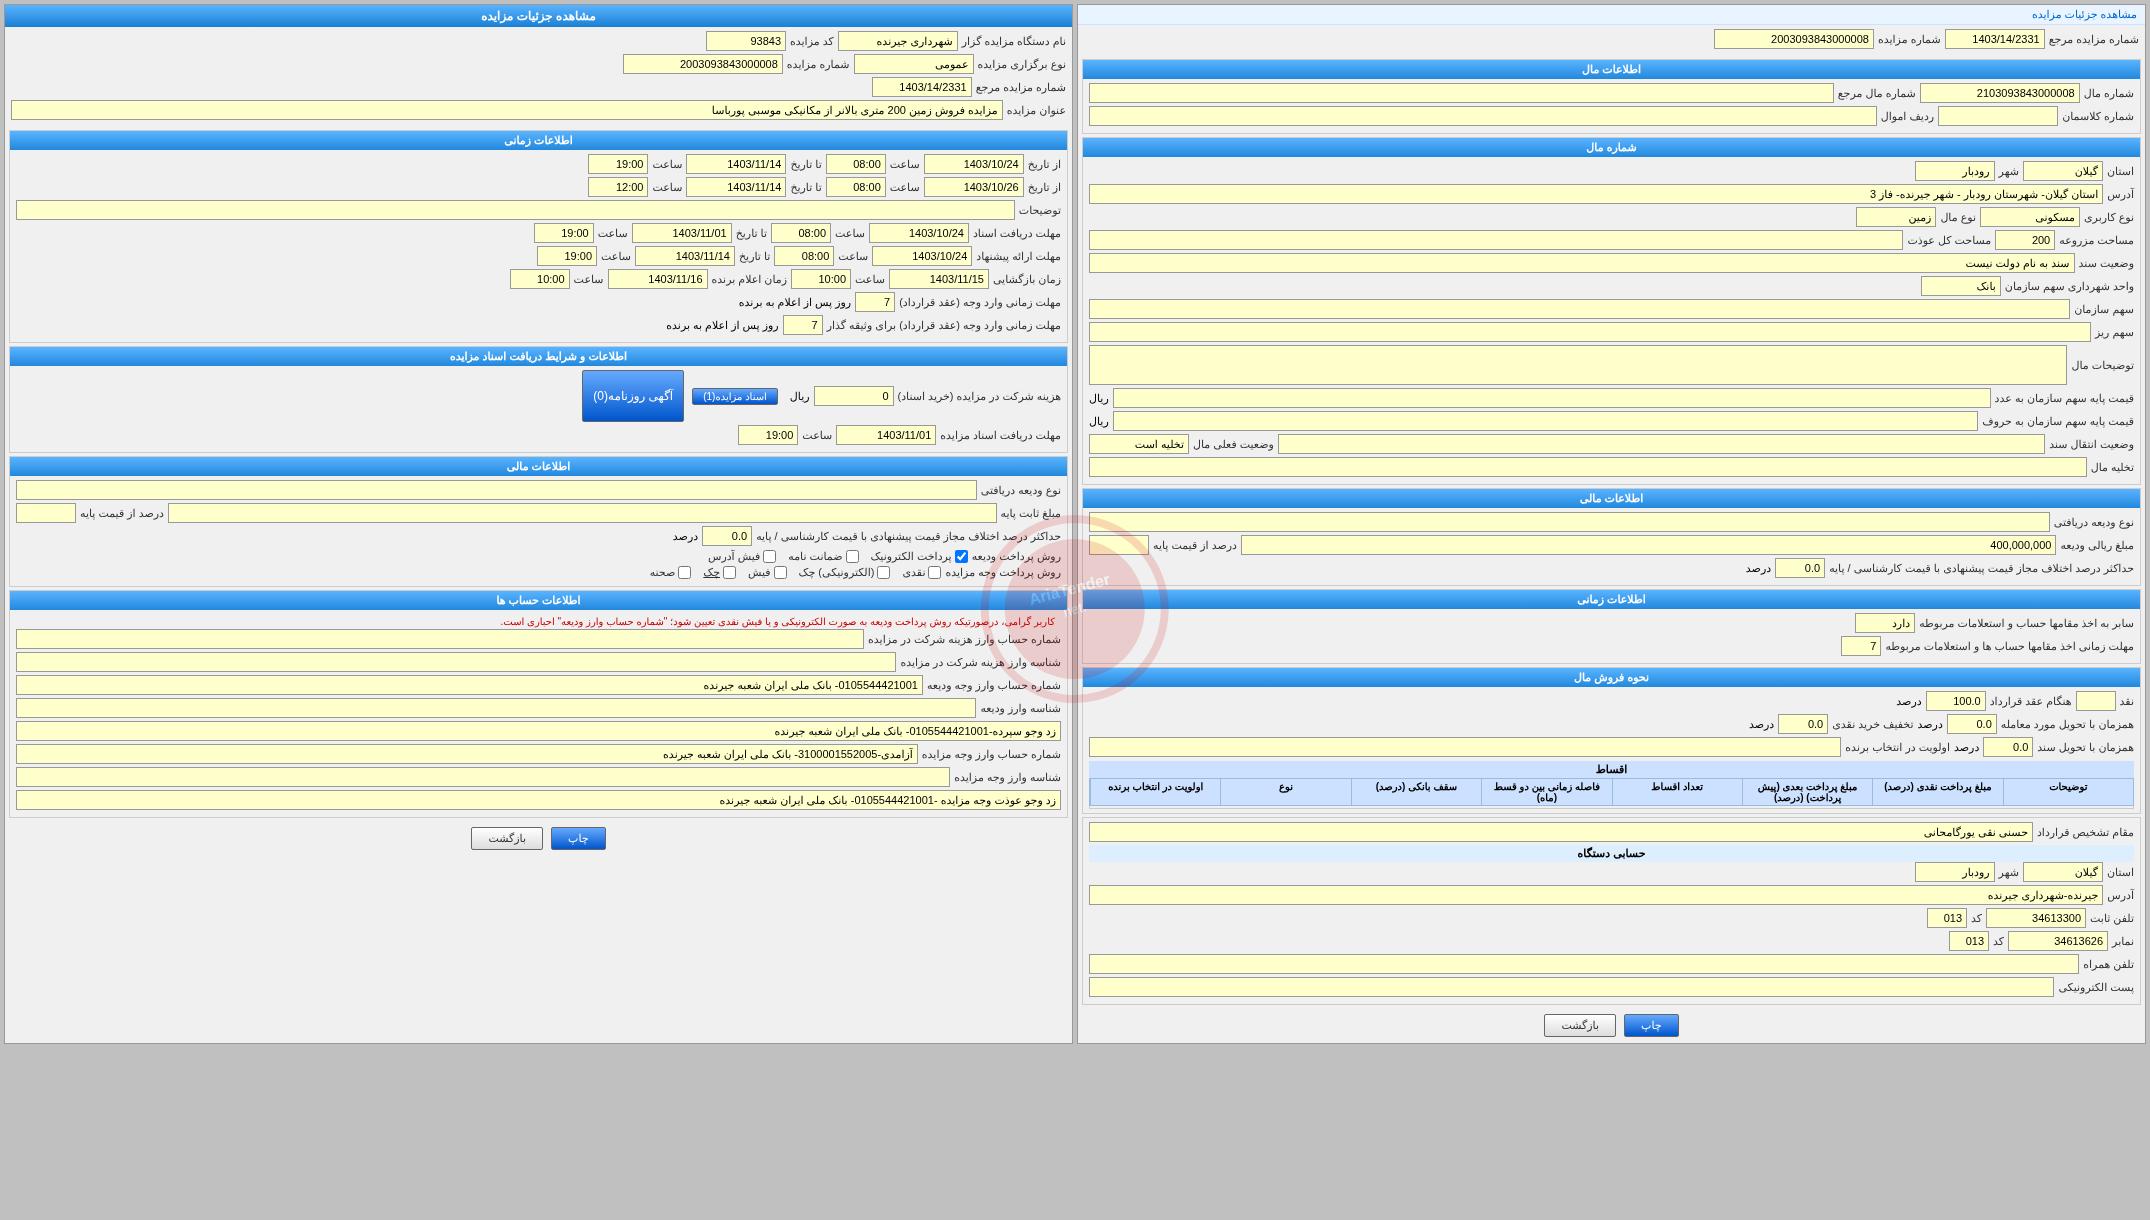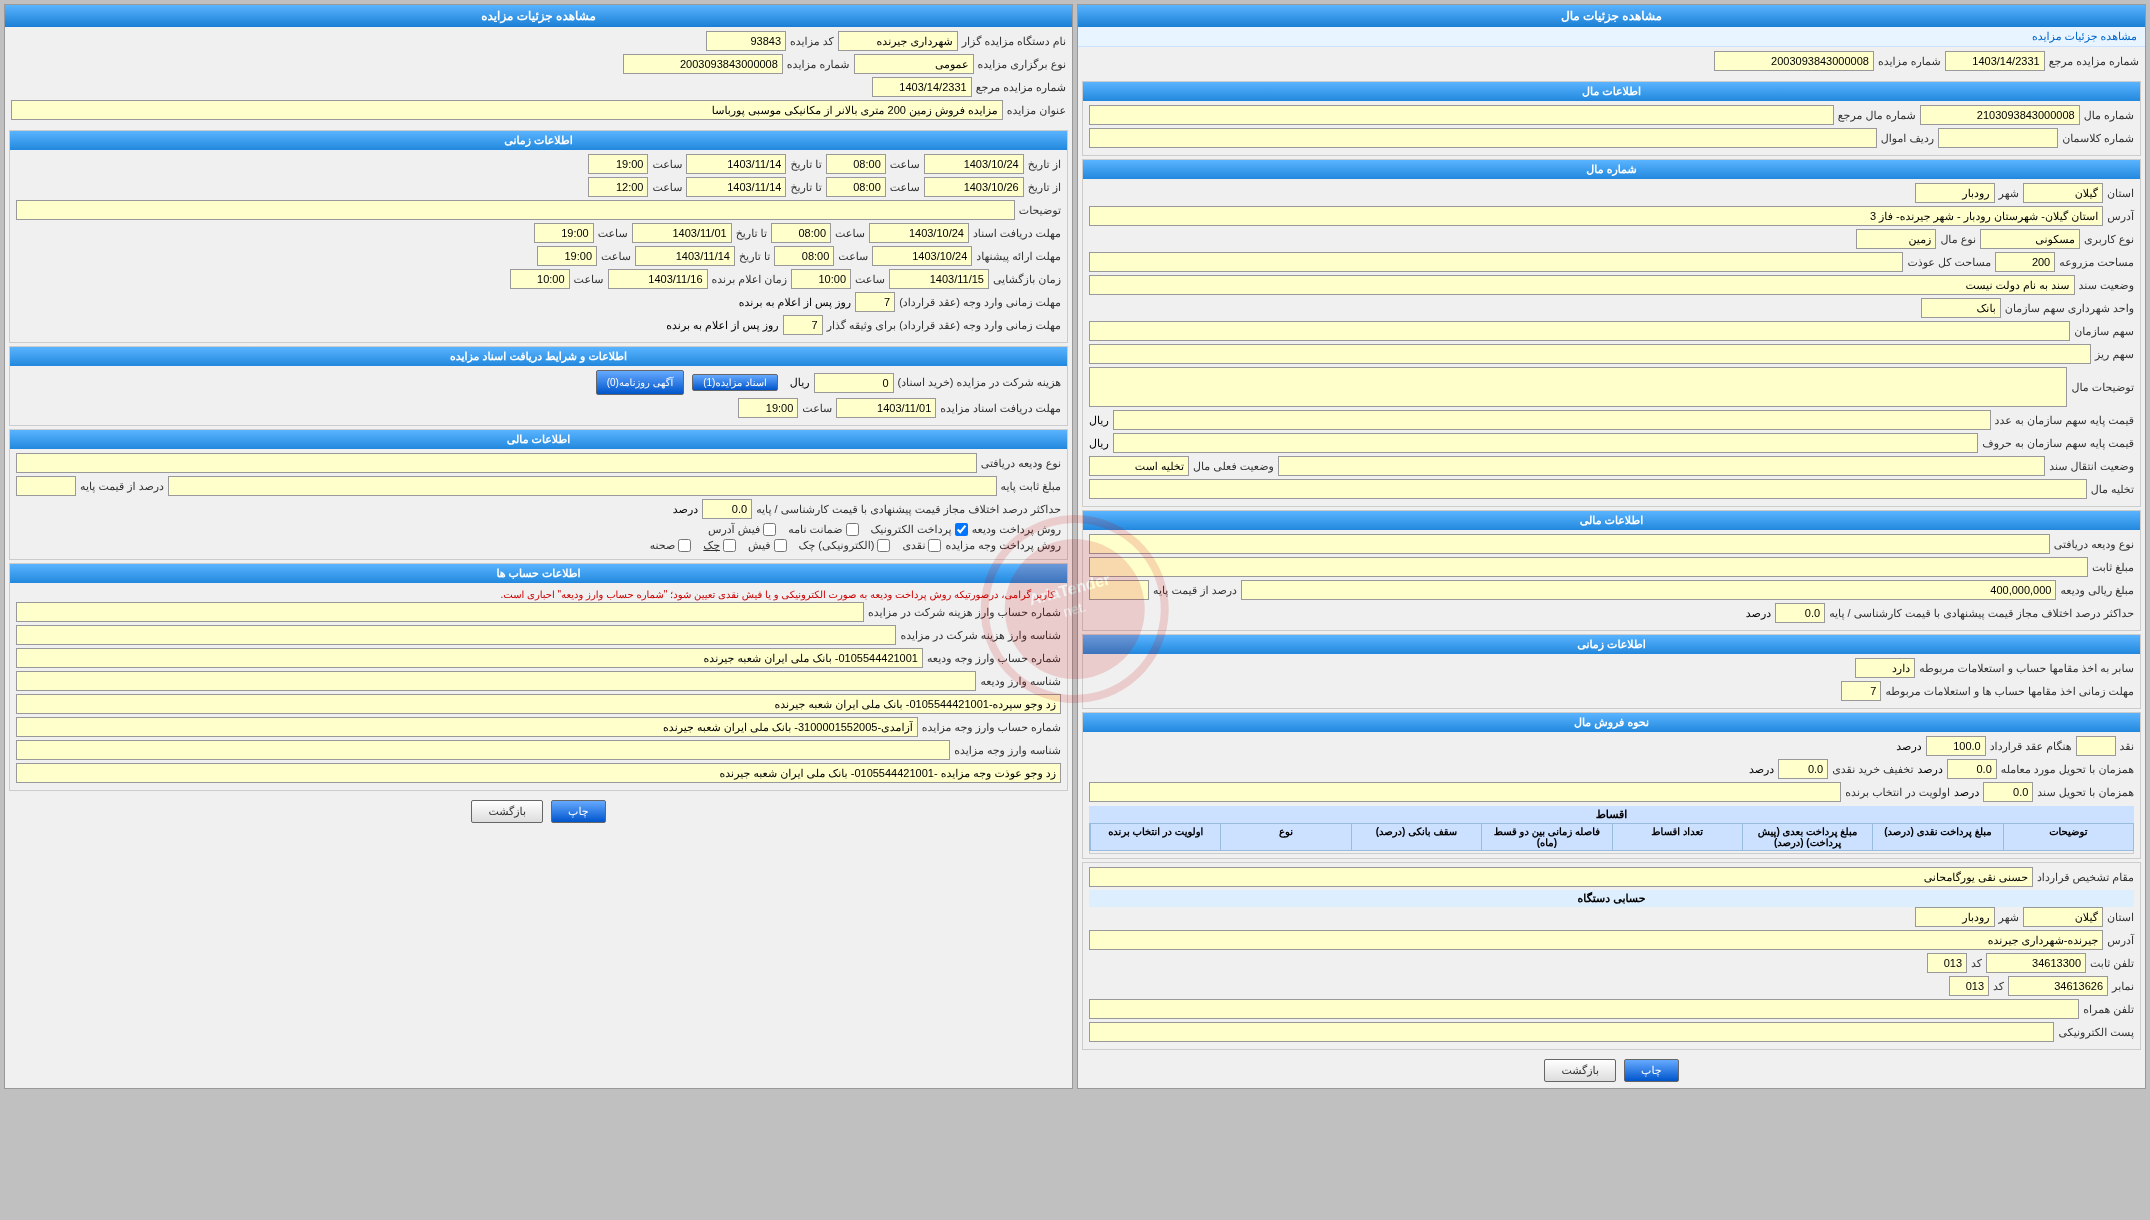--- a/index.html
+++ b/index.html
@@ -166,21 +166,20 @@
       font-size: 11px;
       font-family: Tahoma, Arial, sans-serif;
       direction: rtl;
       resize: none;
     }
   </style>
 </head>
 <body>
 
 <div class="panel">
-  <div class="section-header top">مشاهده جزئیات مال</div>
   <div class="breadcrumb">مشاهده جزئیات مزایده</div>
 
   <div class="form-section">
     <div class="form-row">
       <label>شماره مزایده مرجع</label>
       <input class="input-field w100" value="1403/14/2331" style="">
       <label>شماره مزایده</label>
       <input class="input-field" style="width: 160px;" value="2003093843000008">
     </div>
   </div>
@@ -269,24 +268,20 @@
         <input class="input-field full" value="" style="">
       </div>
     </div>
   </div>
 
   <div class="sub-section">
     <div class="sub-header">اطلاعات مالی</div>
     <div class="sub-content">
       <div class="form-row">
         <label>نوع ودیعه دریافتی</label>
-        <input class="input-field full" value="" style="">
-      </div>
-      <div class="form-row">
-        <label>مبلغ ثابت</label>
         <input class="input-field full" value="" style="">
       </div>
       <div class="form-row">
         <label>مبلغ ریالی ودیعه</label>
         <input class="input-field full" value="400,000,000" style="">
         <label>درصد از قیمت پایه</label>
         <input class="input-field w60" value="" style="width: 60px;">
       </div>
       <div class="form-row">
         <label>حداکثر درصد اختلاف مجاز قیمت پیشنهادی با قیمت کارشناسی / پایه</label>
@@ -503,21 +498,21 @@
   </div>
 
   <div class="sub-section">
     <div class="sub-header">اطلاعات و شرایط دریافت اسناد مزایده</div>
     <div class="sub-content">
       <div class="form-row">
         <label>هزینه شرکت در مزایده (خرید اسناد)</label>
         <input class="input-field" style="width: 80px;" value="0">
         <span>ریال</span>
         <button class="btn btn-primary" style="margin-right:8px; font-size:10px; padding:2px 10px;">اسناد مزایده(1)</button>
-        <button class="btn btn-primary" style="margin-right:4px; font-size:10px; padding:6px 10px;">آگهی روزنامه(0)</button>
+        <button class="btn btn-primary" style="margin-right:4px; font-size:12px; padding:18px 10px;">آگهی روزنامه(0)</button>
       </div>
       <div class="form-row">
         <label>مهلت دریافت اسناد مزایده</label>
         <input class="input-field" style="width: 100px;" value="1403/11/01">
         <label>ساعت</label>
         <input class="input-field" style="width: 60px;" value="19:00">
       </div>
     </div>
   </div>
 

